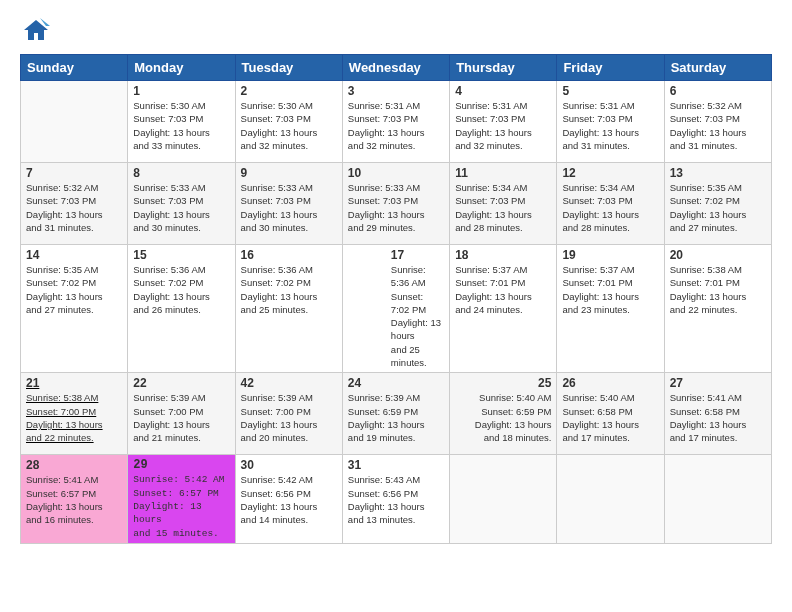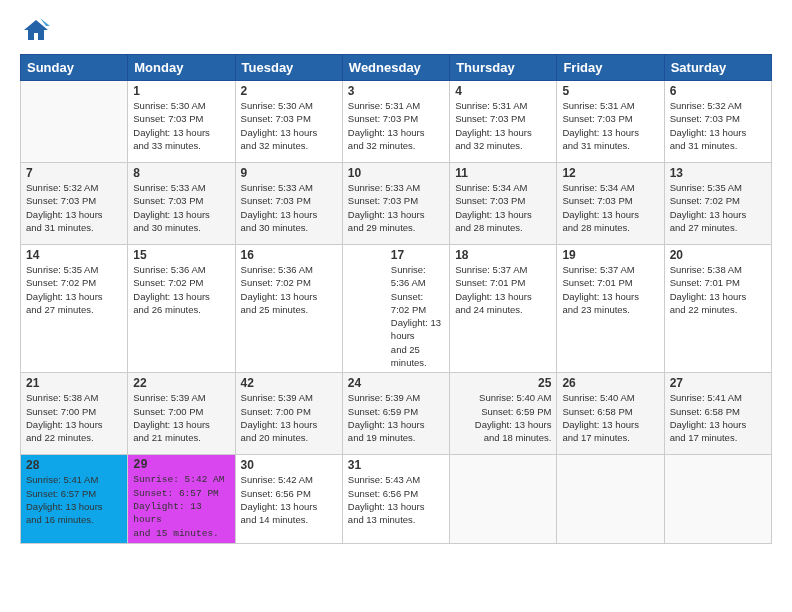--- a/index.html
+++ b/index.html
@@ -281,21 +281,21 @@
           </td>
           <td style="background: rgb(255, 255, 255);">
             <span class="day-num">20</span>
             <div class="day-info" style="white-space: pre-line;">Sunrise: 5:38 AM
 Sunset: 7:01 PM
 Daylight: 13 hours
 and 22 minutes.</div>
           </td>
         </tr>
         <tr>
-          <td style="background: rgb(245, 245, 245);">
+          <td style="background: rgb(245, 245, 245); text-decoration: underline;">
             <span class="day-num">21</span>
             <div class="day-info" style="white-space: pre-line;">Sunrise: 5:38 AM
 Sunset: 7:00 PM
 Daylight: 13 hours
 and 22 minutes.</div>
           </td>
           <td style="background: rgb(245, 245, 245);">
             <span class="day-num">22</span>
             <div class="day-info" style="white-space: pre-line;">Sunrise: 5:39 AM
 Sunset: 7:00 PM
@@ -332,21 +332,21 @@
           </td>
           <td style="background: rgb(245, 245, 245); margin-top: 41px;">
             <span class="day-num">27</span>
             <div class="day-info" style="white-space: pre-line;">Sunrise: 5:41 AM
 Sunset: 6:58 PM
 Daylight: 13 hours
 and 17 minutes.</div>
           </td>
         </tr>
         <tr class="last-row">
-          <td style="background: #0ea5e9;">
+          <td style="background: #f9a8d4;">
             <span class="day-num">28</span>
             <div class="day-info" style="white-space: pre-line;">Sunrise: 5:41 AM
 Sunset: 6:57 PM
 Daylight: 13 hours
 and 16 minutes.</div>
           </td>
           <td style="background: #d946ef; font-family: Liberation Mono, monospace;">
             <span class="day-num">29</span>
             <div class="day-info" style="white-space: pre-line;">Sunrise: 5:42 AM
 Sunset: 6:57 PM

